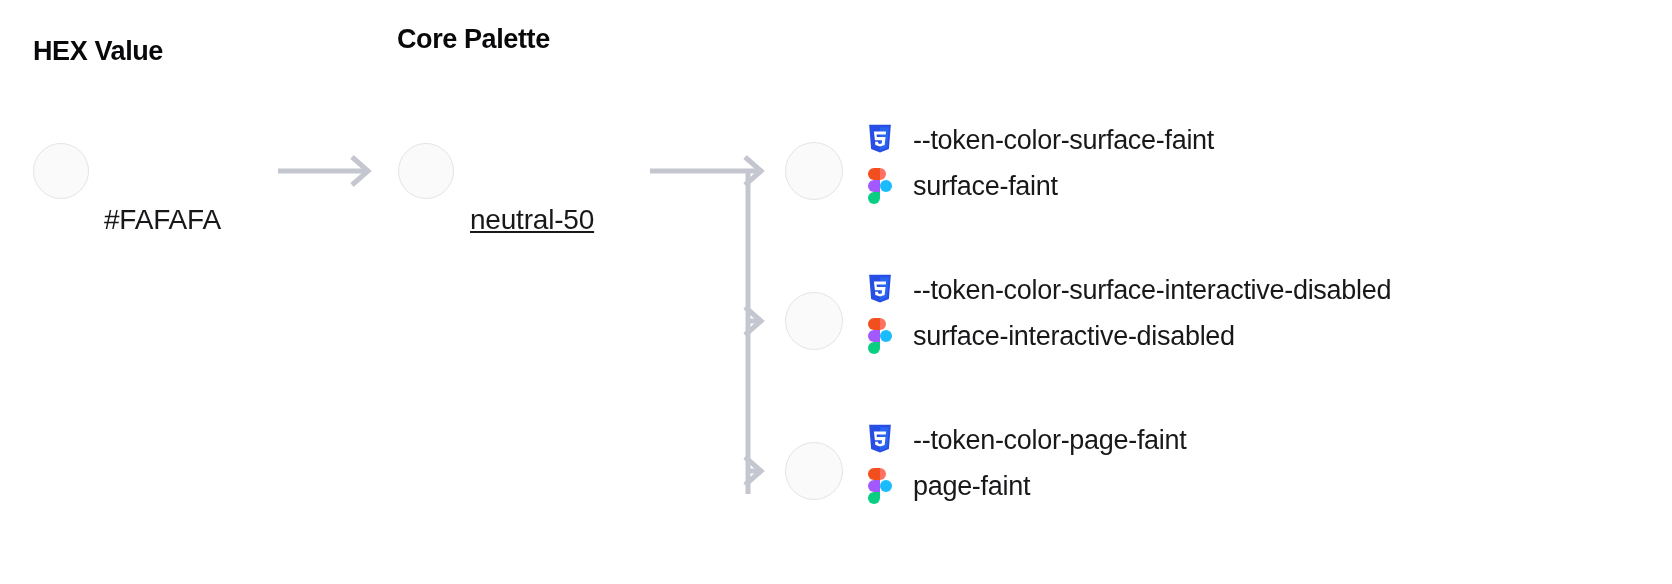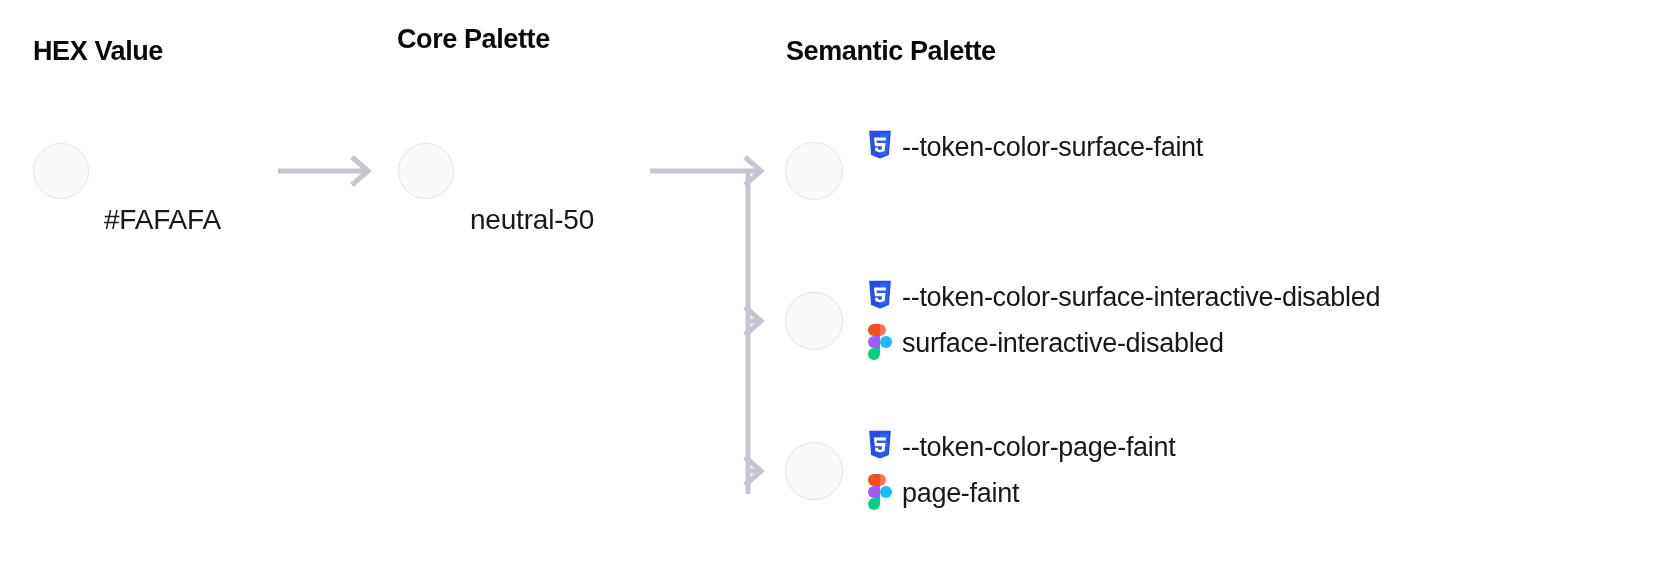--- a/index.html
+++ b/index.html
@@ -54,21 +54,21 @@
   .value-label {
     position: absolute;
     font-size: 28px;
     font-weight: 400;
     color: #18181b;
     white-space: nowrap;
     letter-spacing: -0.2px;
     margin-top: 48px;
   }
   #val-hex  { left: 104px; top: 156px; }
-  #val-core { left: 470px; top: 156px; }
+  #val-core { left: 470px; top: 156px; text-decoration: underline; }
 
   
   #connectors {
     position: absolute;
     left: 0; top: 0;
     width: 1672px;
     height: 584px;
     pointer-events: none;
   }
 
@@ -77,23 +77,23 @@
     position: absolute;
     left: 866px;
     width: 790px;
   }
   #sem-row-0 { top: 117px; }
   #sem-row-1 { top: 267px; }
   #sem-row-2 { top: 417px; }
 
   .token-line {
     display: flex;
-    align-items: flex-end;
+    align-items: center;
     height: 46px;
-    gap: 8px;
+    gap: 19px;
   }
   .token-text {
     font-size: 27px;
     font-weight: 400;
     color: #18181b;
     white-space: nowrap;
     letter-spacing: -0.3px;
   }
 
   .icon-slot {
@@ -106,21 +106,20 @@
   }
   .icon-slot svg { display: block; }
 </style>
 </head>
 <body>
 
 <div id="canvas">
 
   <div class="col-header" id="hdr-hex">HEX Value</div>
   <div class="col-header" id="hdr-core">Core Palette</div>
-  <div class="col-header" id="hdr-semantic">Semantic Palette</div>
 
   <div class="swatch" id="swatch-hex" style="background: rgb(250, 250, 250);"></div>
   <div class="value-label" id="val-hex">#FAFAFA</div>
 
   <div class="swatch" id="swatch-core" style="background: rgb(250, 250, 250);"></div>
   <div class="value-label" id="val-core">neutral-50</div>
 
   <svg id="connectors" viewBox="0 0 1672 584" width="1672" height="584">
     <g fill="none" stroke="#C4C7D0" stroke-width="5" stroke-linecap="butt" stroke-linejoin="miter">
 
@@ -148,66 +147,78 @@
   <div class="sem-row" id="sem-row-0">
     <div class="token-line">
       <span class="icon-slot">
         <svg width="26" height="32" viewBox="0 0 24 28" aria-hidden="true">
           <path d="M2 0 L22 0 L20.2 22.3 L12 25.6 L3.8 22.3 Z" fill="#264DE4"></path>
           <path d="M12 2.2 L20.2 2.2 L18.7 20.9 L12 23.6 Z" fill="#2965F1"></path>
           <path d="M6.4 6.1 L17.6 6.1 L17.3 8.9 L8.9 8.9 L9.1 11.3 L17.1 11.3 L16.3 18.7 L12 20.1 L7.7 18.7 L7.45 15.6 L10.2 15.6 L10.33 17.1 L12 17.6 L13.7 17.1 L13.9 14.2 L7.3 14.2 Z" fill="#FFFFFF"></path>
         </svg>
       </span>
       <span class="token-text">--token-color-surface-faint</span>
-    </div>
-  </div>
-
-  <div class="sem-row" id="sem-row-2">
-    <div class="token-line">
-      <span class="icon-slot">
-        <svg width="26" height="32" viewBox="0 0 24 28" aria-hidden="true">
-          <path d="M2 0 L22 0 L20.2 22.3 L12 25.6 L3.8 22.3 Z" fill="#264DE4"></path>
-          <path d="M12 2.2 L20.2 2.2 L18.7 20.9 L12 23.6 Z" fill="#2965F1"></path>
-          <path d="M6.4 6.1 L17.6 6.1 L17.3 8.9 L8.9 8.9 L9.1 11.3 L17.1 11.3 L16.3 18.7 L12 20.1 L7.7 18.7 L7.45 15.6 L10.2 15.6 L10.33 17.1 L12 17.6 L13.7 17.1 L13.9 14.2 L7.3 14.2 Z" fill="#FFFFFF"></path>
-        </svg>
-      </span>
-      <span class="token-text">--token-color-page-faint</span>
     </div>
     <div class="token-line">
       <span class="icon-slot">
         <svg width="24" height="36" viewBox="0 0 16 24" aria-hidden="true">
           <path d="M4 0 h4 v8 H4 a4 4 0 0 1 0-8 z" fill="#F24E1E"></path>
           <path d="M8 0 h0 a4 4 0 0 1 0 8 H8 z" fill="#FF7262"></path>
           <path d="M4 8 h4 v8 H4 a4 4 0 0 1 0-8 z" fill="#A259FF"></path>
           <circle cx="12" cy="12" r="4" fill="#1ABCFE"></circle>
           <path d="M4 16 h4 v4 a4 4 0 1 1 -4-4 z" fill="#0ACF83"></path>
         </svg>
       </span>
-      <span class="token-text">page-faint</span>
+      <span class="token-text">surface-faint</span>
     </div>
   </div>
 
-  <div class="sem-row" id="sem-row-1">
+  <div class="sem-row" id="sem-row-2">
     <div class="token-line">
       <span class="icon-slot">
         <svg width="26" height="32" viewBox="0 0 24 28" aria-hidden="true">
           <path d="M2 0 L22 0 L20.2 22.3 L12 25.6 L3.8 22.3 Z" fill="#264DE4"></path>
           <path d="M12 2.2 L20.2 2.2 L18.7 20.9 L12 23.6 Z" fill="#2965F1"></path>
           <path d="M6.4 6.1 L17.6 6.1 L17.3 8.9 L8.9 8.9 L9.1 11.3 L17.1 11.3 L16.3 18.7 L12 20.1 L7.7 18.7 L7.45 15.6 L10.2 15.6 L10.33 17.1 L12 17.6 L13.7 17.1 L13.9 14.2 L7.3 14.2 Z" fill="#FFFFFF"></path>
         </svg>
       </span>
-      <span class="token-text">--token-color-surface-interactive-disabled</span>
+      <span class="token-text">--token-color-page-faint</span>
     </div>
     <div class="token-line">
       <span class="icon-slot">
         <svg width="24" height="36" viewBox="0 0 16 24" aria-hidden="true">
           <path d="M4 0 h4 v8 H4 a4 4 0 0 1 0-8 z" fill="#F24E1E"></path>
           <path d="M8 0 h0 a4 4 0 0 1 0 8 H8 z" fill="#FF7262"></path>
           <path d="M4 8 h4 v8 H4 a4 4 0 0 1 0-8 z" fill="#A259FF"></path>
           <circle cx="12" cy="12" r="4" fill="#1ABCFE"></circle>
           <path d="M4 16 h4 v4 a4 4 0 1 1 -4-4 z" fill="#0ACF83"></path>
         </svg>
       </span>
+      <span class="token-text">page-faint</span>
+    </div>
+  </div>
+
+  <div class="sem-row" id="sem-row-1">
+    <div class="token-line">
+      <span class="icon-slot">
+        <svg width="26" height="32" viewBox="0 0 24 28" aria-hidden="true">
+          <path d="M2 0 L22 0 L20.2 22.3 L12 25.6 L3.8 22.3 Z" fill="#264DE4"></path>
+          <path d="M12 2.2 L20.2 2.2 L18.7 20.9 L12 23.6 Z" fill="#2965F1"></path>
+          <path d="M6.4 6.1 L17.6 6.1 L17.3 8.9 L8.9 8.9 L9.1 11.3 L17.1 11.3 L16.3 18.7 L12 20.1 L7.7 18.7 L7.45 15.6 L10.2 15.6 L10.33 17.1 L12 17.6 L13.7 17.1 L13.9 14.2 L7.3 14.2 Z" fill="#FFFFFF"></path>
+        </svg>
+      </span>
+      <span class="token-text">--token-color-surface-interactive-disabled</span>
+    </div>
+    <div class="token-line">
+      <span class="icon-slot">
+        <svg width="24" height="36" viewBox="0 0 16 24" aria-hidden="true">
+          <path d="M4 0 h4 v8 H4 a4 4 0 0 1 0-8 z" fill="#F24E1E"></path>
+          <path d="M8 0 h0 a4 4 0 0 1 0 8 H8 z" fill="#FF7262"></path>
+          <path d="M4 8 h4 v8 H4 a4 4 0 0 1 0-8 z" fill="#A259FF"></path>
+          <circle cx="12" cy="12" r="4" fill="#1ABCFE"></circle>
+          <path d="M4 16 h4 v4 a4 4 0 1 1 -4-4 z" fill="#0ACF83"></path>
+        </svg>
+      </span>
       <span class="token-text">surface-interactive-disabled</span>
     </div>
   </div>
 
 </div>
 
 </body></html>

